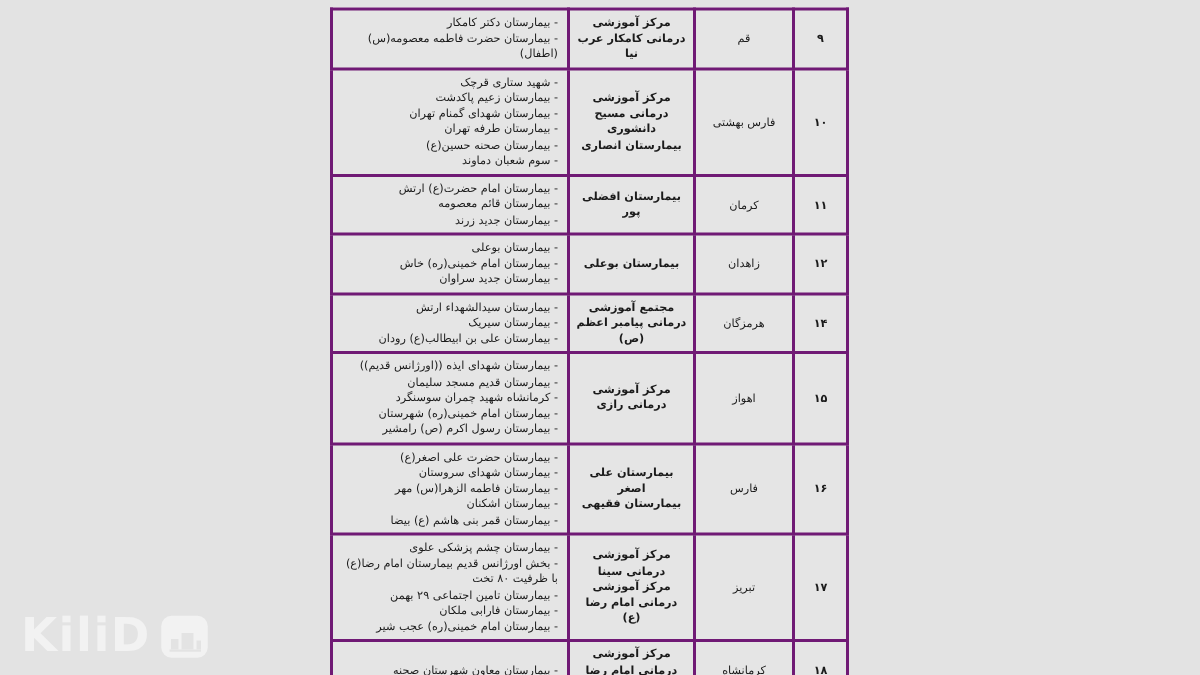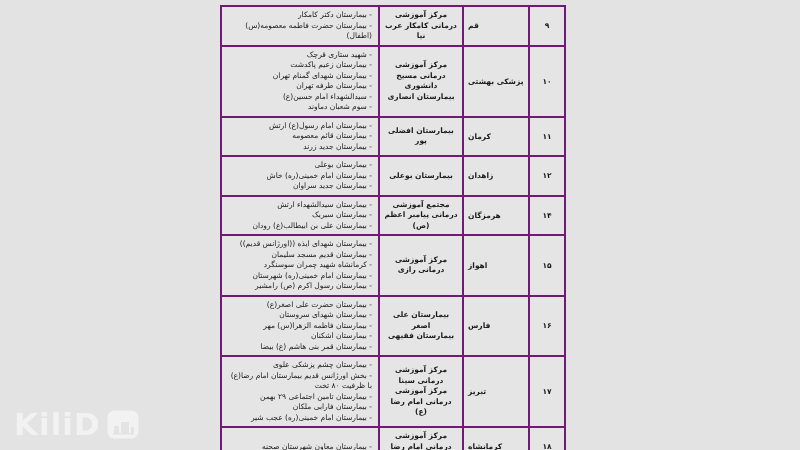--- a/index.html
+++ b/index.html
@@ -30,21 +30,21 @@
   }
   table.hosp td {
     border: 2px solid #701a75;
     color: #1b1b1b;
     font-size: 7.5px;
     padding: 3px 4px;
     vertical-align: middle;
     background: #e5e5e5;
   }
   td.c-num   { width: 26px;  text-align: center; font-weight: bold; }
-  td.c-prov  { width: 56px;  text-align: left; font-weight: bold; }
+  td.c-prov  { width: 56px;  text-align: center; font-weight: normal; }
   td.c-center{ width: 74px;  text-align: center; font-weight: bold; white-space: pre-line; line-height: 10.5px; }
   td.c-hosp  { width: 148px; text-align: right; }
   ul.hosp-list {
     margin: 0; padding: 0;
     list-style: none;
   }
   ul.hosp-list li {
     line-height: 10.5px;
     padding-right: 2px;
   }
@@ -81,41 +81,41 @@
       <td class="c-center">مرکز آموزشی درمانی کامکار عرب نیا</td>
       <td class="c-hosp">
         <ul class="hosp-list">
                 <li>بیمارستان دکتر کامکار</li>
                 <li>بیمارستان حضرت فاطمه معصومه(س)(اطفال)</li>
               </ul>
       </td>
     </tr>
           <tr>
       <td class="c-num">۱۰</td>
-      <td class="c-prov">پزشکی بهشتی</td>
+      <td class="c-prov">فارس بهشتی</td>
       <td class="c-center">مرکز آموزشی درمانی مسیح دانشوری
 بیمارستان انصاری</td>
       <td class="c-hosp">
         <ul class="hosp-list">
                 <li>شهید ستاری قرچک</li>
                 <li>بیمارستان زعیم پاکدشت</li>
                 <li>بیمارستان شهدای گمنام تهران</li>
                 <li>بیمارستان طرفه تهران</li>
-                <li>سیدالشهداء امام حسین(ع)</li>
+                <li>بیمارستان صحنه حسین(ع)</li>
                 <li>سوم شعبان دماوند</li>
               </ul>
       </td>
     </tr>
           <tr>
       <td class="c-num">۱۱</td>
       <td class="c-prov">کرمان</td>
       <td class="c-center">بیمارستان افضلی پور</td>
       <td class="c-hosp">
         <ul class="hosp-list">
-                <li>بیمارستان امام رسول(ع) ارتش</li>
+                <li>بیمارستان امام حضرت(ع) ارتش</li>
                 <li>بیمارستان قائم معصومه</li>
                 <li>بیمارستان جدید زرند</li>
               </ul>
       </td>
     </tr>
           <tr>
       <td class="c-num">۱۲</td>
       <td class="c-prov">زاهدان</td>
       <td class="c-center">بیمارستان بوعلی</td>
       <td class="c-hosp">

